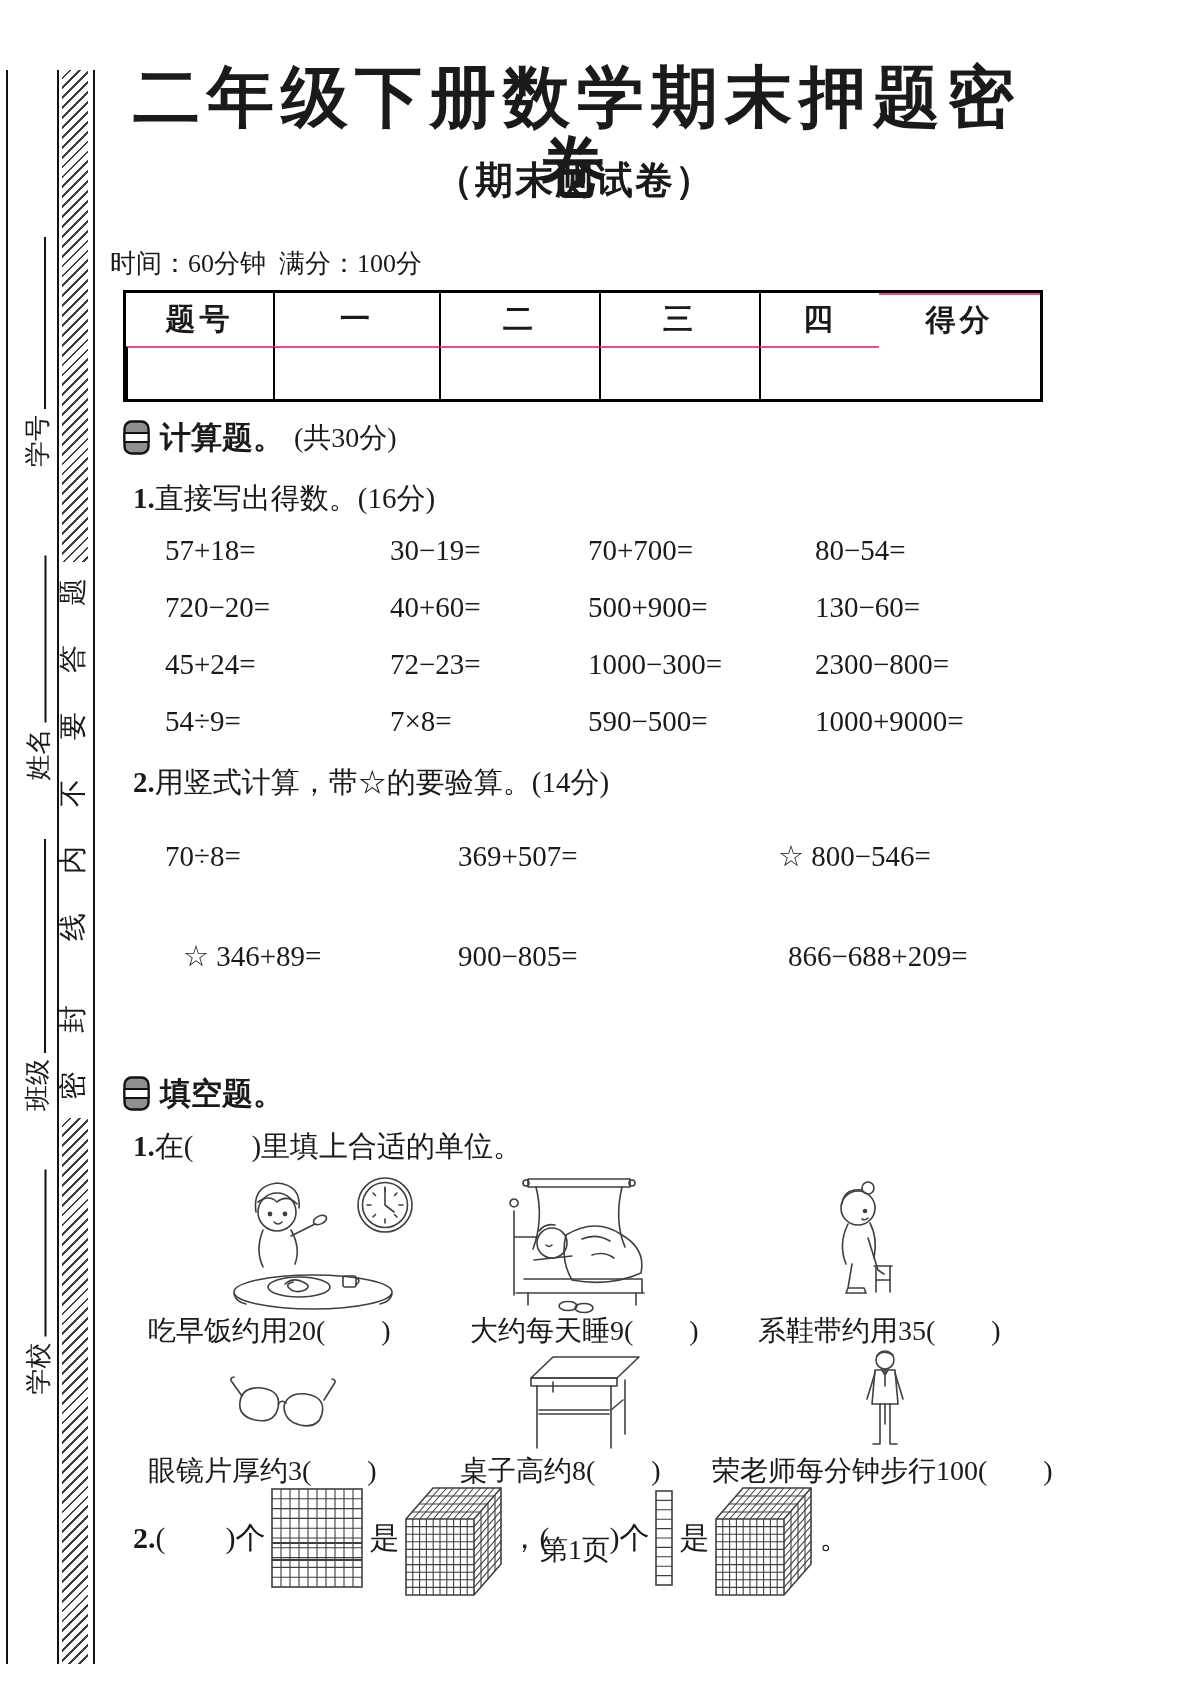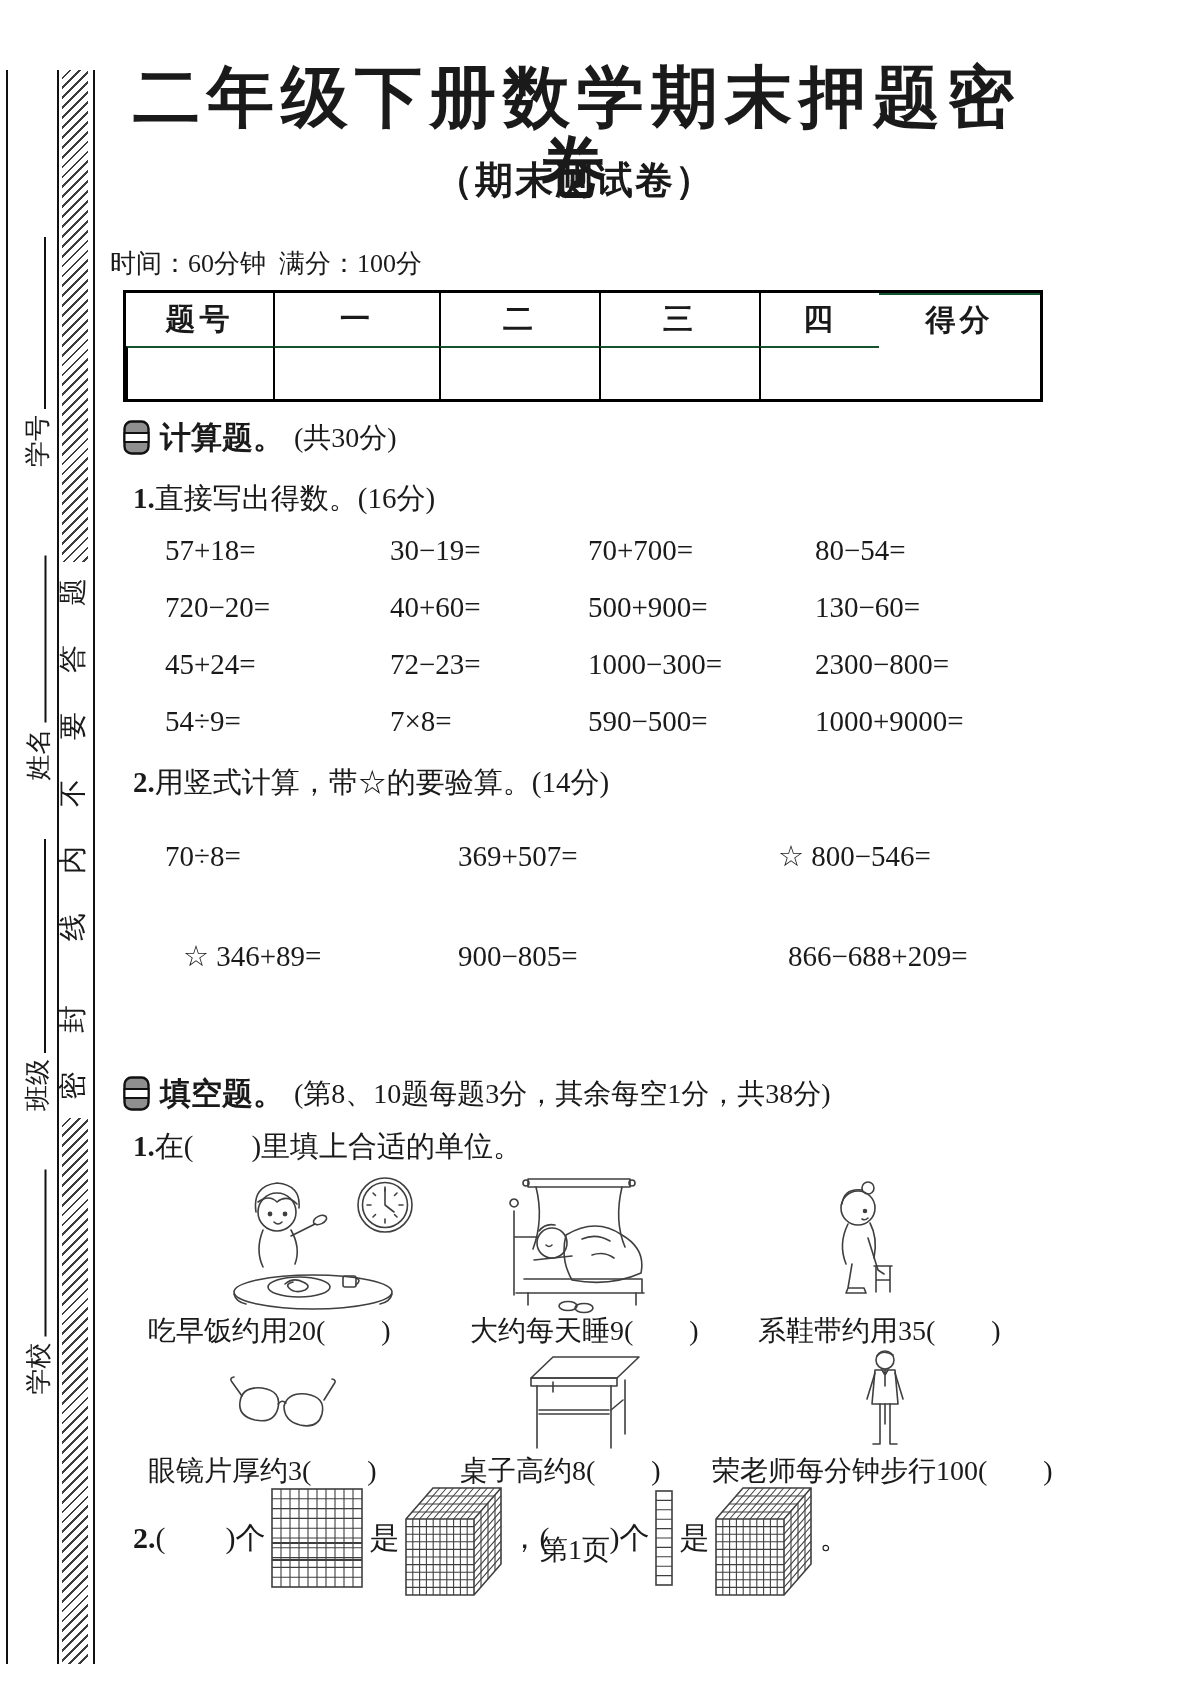--- a/index.html
+++ b/index.html
@@ -21,21 +21,21 @@
   
   .title{left:102px;width:950px;top:62px;text-align:center;font-size:67px;font-weight:bold;
     letter-spacing:7px;line-height:1.05}
   .subtitle{left:100px;width:950px;top:160px;text-align:center;font-size:38px;font-weight:bold;
     letter-spacing:2px;line-height:1.1}
   .info{left:110px;width:928px;top:250px;text-align:left;font-size:26px;line-height:1.1}
   
   .score-table{left:123px;top:290px;display:grid;
     grid-template-columns:147px 166px 160px 160px 120px 161px;
     grid-auto-rows:53px;border:3px solid #000}
-  .score-table .c{border-left:2px solid #000;border-top:2px solid #14532d;
+  .score-table .c{border-left:2px solid #000;border-top:2px solid #ec4899;
     display:flex;align-items:center;justify-content:center;
     font-size:30px;font-weight:bold;letter-spacing:4px}
   .score-table .nl{border-left:none}
   .score-table .nt{border-top:none}
   
   .sec-head{display:flex;align-items:center;gap:10px;line-height:1}
   .sec-head .bold{font-size:31px;font-weight:bold}
   .sec-head .rest{font-size:28px}
   .badge{width:27px;height:35px;flex:0 0 27px}
   .qline{line-height:1;font-size:29px}
@@ -150,21 +150,20 @@
 <span class="vprob" style="left:183px;top:942px">☆ 346+89=</span>
 <span class="vprob" style="left:458px;top:942px">900−805=</span>
 <span class="vprob" style="left:788px;top:942px">866−688+209=</span>
 
 <div class="abs sec-head" style="left:123px;top:1076px">
   <svg class="badge" viewBox="0 0 27 35">
     <rect x="1.5" y="1.5" width="24" height="32" rx="7" fill="#8f8f8f" stroke="#111" stroke-width="2.4"></rect>
     <rect x="1.5" y="13" width="24" height="9" fill="#fff" stroke="#111" stroke-width="2"></rect>
   </svg>
   <span class="bold">填空题。</span>
-  <span class="rest">(第8、10题每题3分，其余每空1分，共38分)</span>
 </div>
 
 <div class="abs qline" style="left:133px;top:1132px">
   <b>1.</b><span class="pre">在(        )里填上合适的单位。</span>
 </div>
 
 <svg class="abs" style="left:225px;top:1172px" width="195" height="145" viewBox="0 0 195 145">
   <g class="ink">
     <circle cx="160" cy="33" r="27"></circle>
       <circle cx="160" cy="33" r="22.5"></circle>

